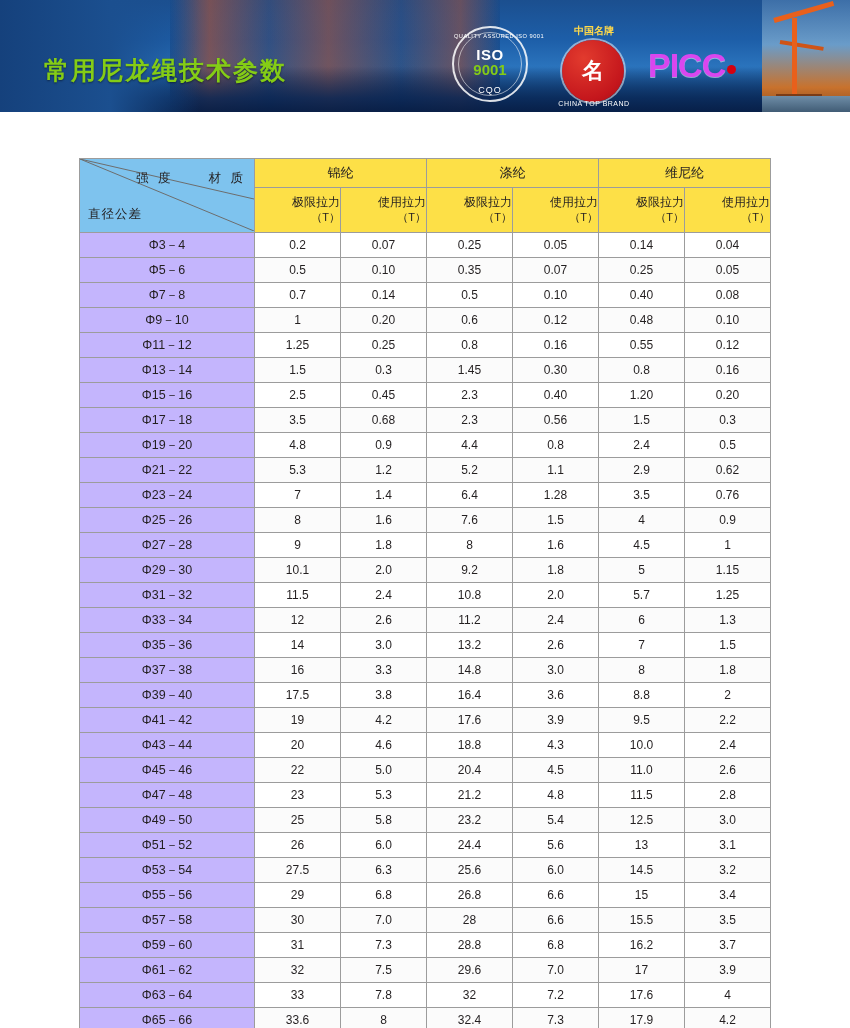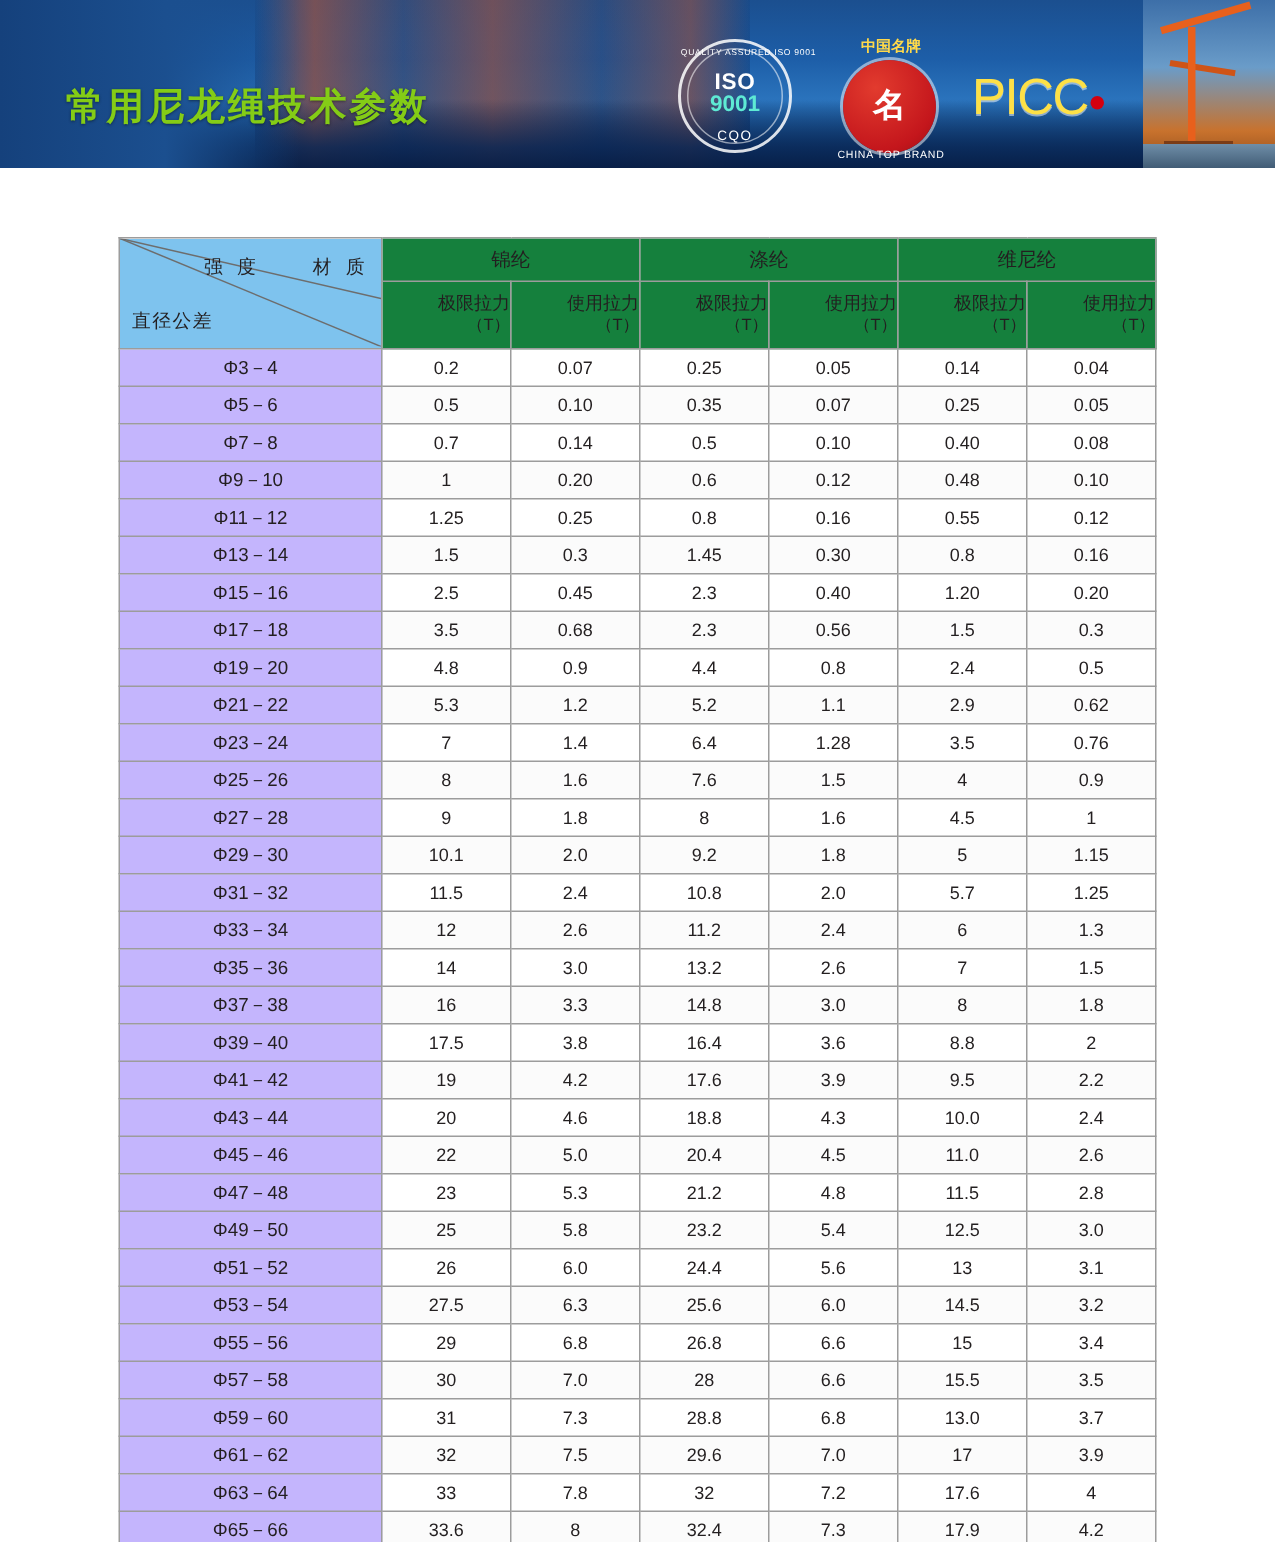--- a/index.html
+++ b/index.html
@@ -85,21 +85,21 @@
     color: #fff;
     font-weight: bold;
     font-size: 15px;
     line-height: 15px;
     letter-spacing: 0.5px;
   }
   .logo-iso .iso-num {
     position: absolute;
     left: 0; right: 0; top: 36px;
     text-align: center;
-    color: #5eead4;
+    color: #84cc16;
     font-weight: bold;
     font-size: 15px;
     line-height: 15px;
   }
   .logo-iso .iso-cqo {
     position: absolute;
     left: 0; right: 0; bottom: 7px;
     text-align: center;
     color: #fff;
     font-size: 9px;
@@ -156,22 +156,22 @@
     font-size: 7px;
     color: #ffffff;
     letter-spacing: 0.5px;
     white-space: nowrap;
   }
 
   .logo-picc {
     position: absolute;
     left: 648px; top: 46px;
     font-size: 34px;
-    font-weight: normal;
-    color: #fde047;
+    font-weight: bold;
+    color: #d946ef;
     letter-spacing: -1px;
     font-family: "Liberation Sans", sans-serif;
     text-shadow: 0 1px 0 rgba(255,255,255,0.5);
   }
   .logo-picc .dot {
     display: inline-block;
     width: 9px; height: 9px;
     background: #d4000f;
     border-radius: 50%;
     vertical-align: 3px;
@@ -236,21 +236,21 @@
   table.params th,
   table.params td {
     border: 1px solid #9c9c9c;
     text-align: center;
     vertical-align: middle;
     padding: 0;
     height: 24px;
     color: #231f20;
   }
   thead th {
-    background: #15803d;
+    background: #fde047;
     font-weight: normal;
     font-size: 12.5px;
     color: #1a1a1a;
   }
   thead th.grp {
     height: 28px;
     font-size: 13px;
   }
   thead th.sub {
     height: 44px;
@@ -642,21 +642,21 @@
           <td class="val">6.6</td>
           <td class="val">15.5</td>
           <td class="val">3.5</td>
         </tr>
         <tr>
           <td class="dia">Φ59－60</td>
           <td class="val">31</td>
           <td class="val">7.3</td>
           <td class="val">28.8</td>
           <td class="val">6.8</td>
-          <td class="val">13.0</td>
+          <td class="val">16.2</td>
           <td class="val">3.7</td>
         </tr>
         <tr>
           <td class="dia">Φ61－62</td>
           <td class="val">32</td>
           <td class="val">7.5</td>
           <td class="val">29.6</td>
           <td class="val">7.0</td>
           <td class="val">17</td>
           <td class="val">3.9</td>

